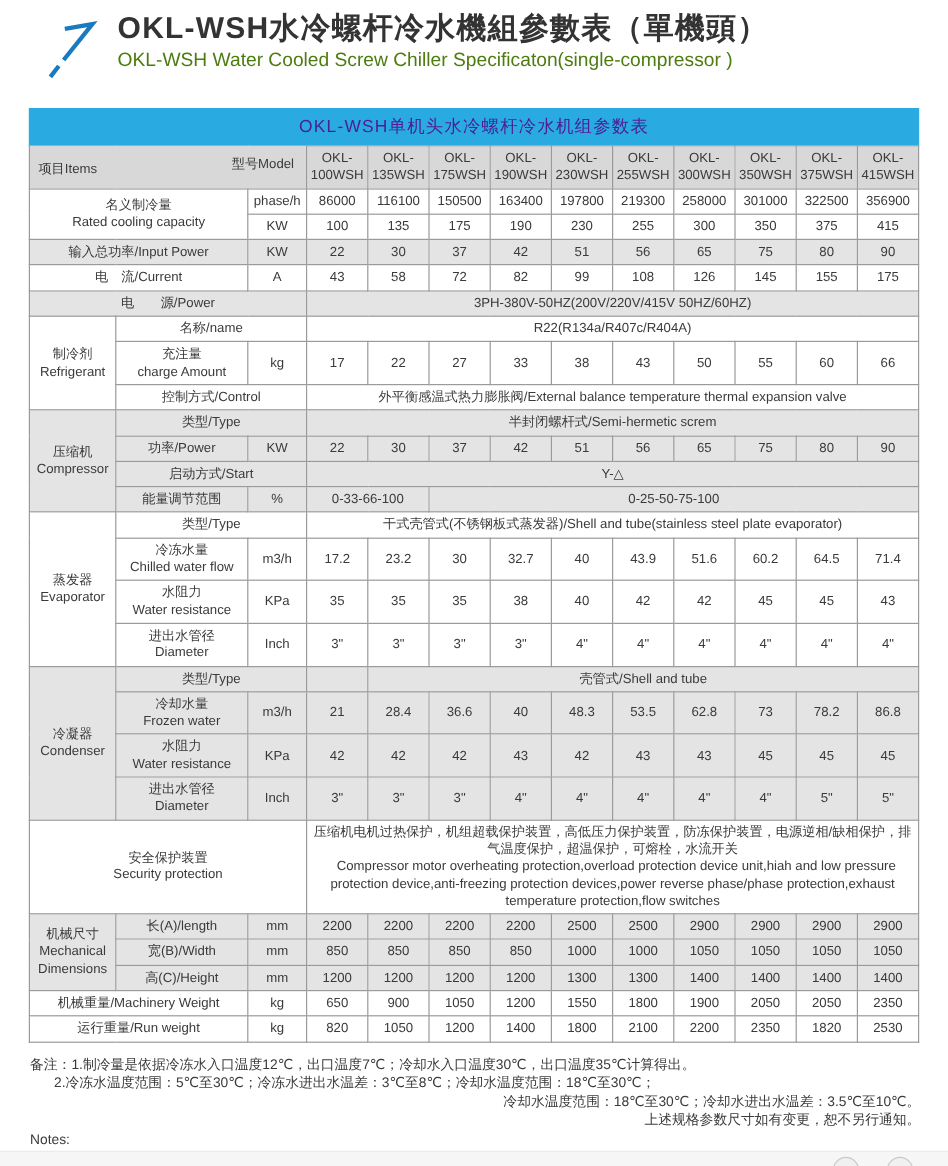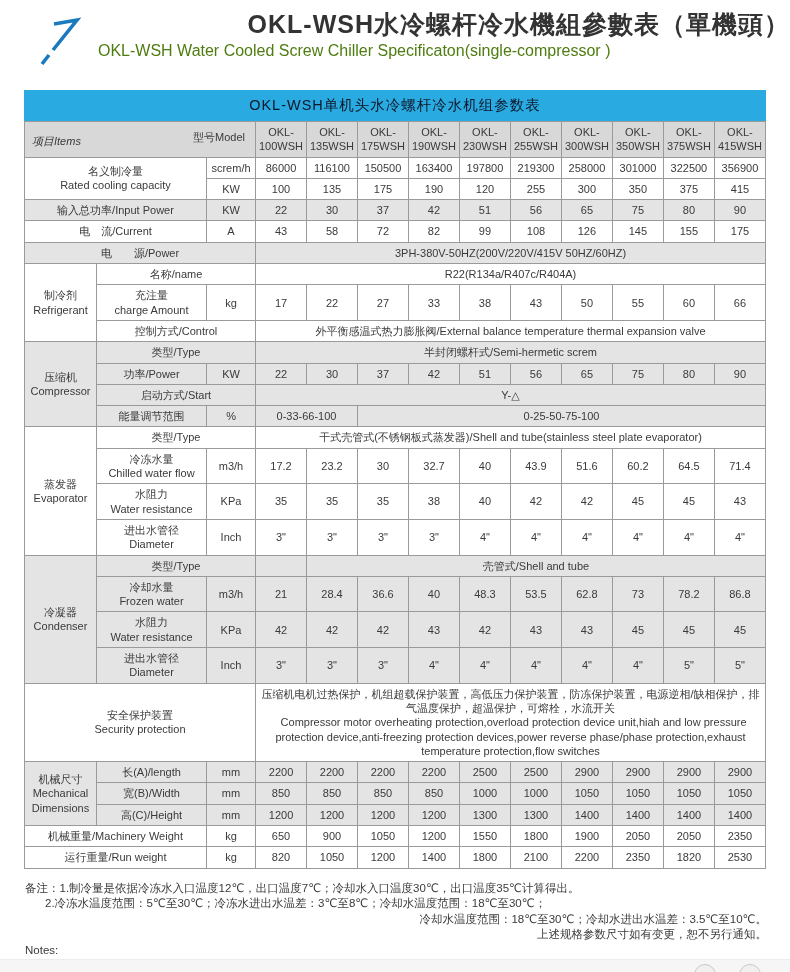--- a/index.html
+++ b/index.html
@@ -3,46 +3,46 @@
 <meta charset="utf-8">
 <style>
   html,body{margin:0;padding:0;}
   body{
     width:790px;height:972px;background:#ffffff;overflow:hidden;position:relative;
     font-family:"Liberation Sans","DejaVu Sans",sans-serif;color:#3a3a3a;
   }
   
   .page-header{position:relative;padding:10px 0 0 98px;height:78px;box-sizing:border-box;}
   .logo{position:absolute;left:36px;top:10px;width:50px;height:58px;}
-  .title-zh{font-size:25px;font-weight:700;color:#333;letter-spacing:1px;line-height:1.15;margin:0;text-align:right;}
+  .title-zh{font-size:25px;font-weight:700;color:#333;letter-spacing:1px;line-height:1.15;margin:0;}
   .title-en{font-size:16px;font-weight:400;color:#4d7c0f;margin-top:3px;}
   
   .banner{
-    margin:12px 0 0 24px;width:742px;height:31px;background:#29abe2;color:#0f172a;
+    margin:12px 0 0 24px;width:742px;height:31px;background:#29abe2;color:#4c1d95;
     display:flex;align-items:center;justify-content:center;font-size:14.5px;letter-spacing:1px;box-sizing:border-box;
   }
   
   table.spec{border-collapse:collapse;table-layout:fixed;width:742px;margin-left:24px;border:1px solid #7d7d7d;}
   table.spec td{
     border:1px solid #9a9a9a;text-align:center;vertical-align:middle;
     padding:3px 2px;font-size:11px;line-height:1.3;color:#3a3a3a;background:#fff;overflow:hidden;
   }
   tr.shade td{background:#e4e4e4;}
   tr.shade-hd td{background:#d8d8d8;}
   td.lab,td.sect{font-size:11px;}
   td.vall{text-align:left;padding:4px 6px;}
   td.vall .ln{white-space:pre-wrap;}
   td.corner{
     position:relative;padding:0;
     background-image:linear-gradient(to bottom right,
       transparent calc(50% - 0.6px),#9a9a9a calc(50% - 0.6px),
       #9a9a9a calc(50% + 0.6px),transparent calc(50% + 0.6px));
   }
   td.corner .ln{position:absolute;white-space:nowrap;}
-  td.corner .ln:first-child{left:7px;top:56%;transform:translateY(-50%);font-style:italic;}
+  td.corner .ln:first-child{left:7px;top:56%;transform:translateY(-50%);}
   td.corner .ln:last-child{right:10px;top:44%;transform:translateY(-50%);}
   
   .notes{margin:12px 0 0 25px;font-size:11.5px;line-height:1.35;color:#3a3a3a;width:742px;}
   .note-line{white-space:nowrap;}
   .ind1{padding-left:20px;}
   .ind2{padding-left:28px;text-align:right;}
   
   .footer-strip{
     position:absolute;left:0;bottom:0;width:790px;height:12px;background:#f6f6f6;
     border-top:1px solid #ececec;overflow:hidden;
@@ -127,39 +127,39 @@
         <td class="mod">
           <div class="ln">OKL-</div>
           <div class="ln">415WSH</div>
         </td>
       </tr>
       <tr>
         <td colspan="2" rowspan="2" class="lab">
           <div class="ln">名义制冷量</div>
           <div class="ln">Rated cooling capacity</div>
         </td>
-        <td class="unit">screm/h</td>
+        <td class="unit">phase/h</td>
         <td class="val">86000</td>
         <td class="val">116100</td>
         <td class="val">150500</td>
         <td class="val">163400</td>
         <td class="val">197800</td>
         <td class="val">219300</td>
         <td class="val">258000</td>
         <td class="val">301000</td>
         <td class="val">322500</td>
         <td class="val">356900</td>
       </tr>
       <tr>
         <td class="unit">KW</td>
         <td class="val">100</td>
         <td class="val">135</td>
         <td class="val">175</td>
         <td class="val">190</td>
-        <td class="val">120</td>
+        <td class="val">230</td>
         <td class="val">255</td>
         <td class="val">300</td>
         <td class="val">350</td>
         <td class="val">375</td>
         <td class="val">415</td>
       </tr>
       <tr class="shade">
         <td colspan="2" class="lab">输入总功率/Input Power</td>
         <td class="unit">KW</td>
         <td class="val">22</td>

